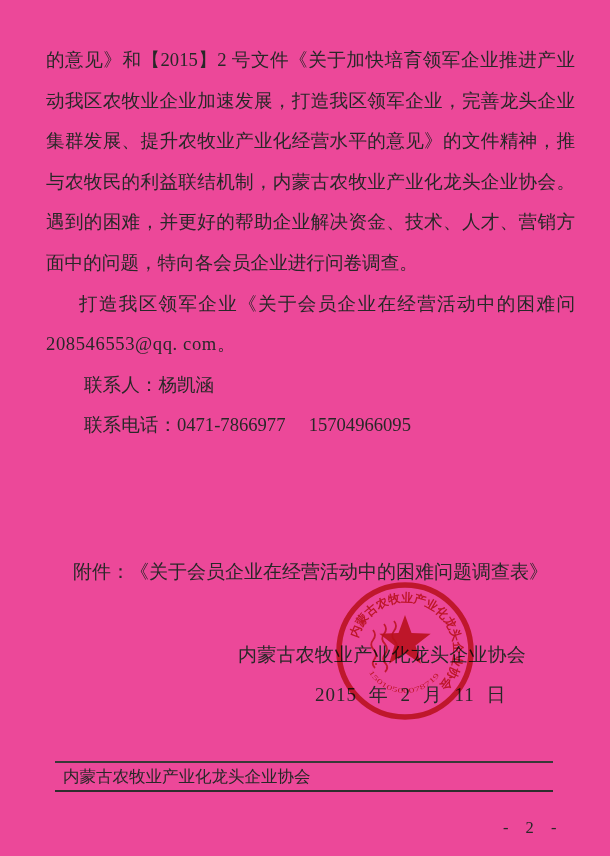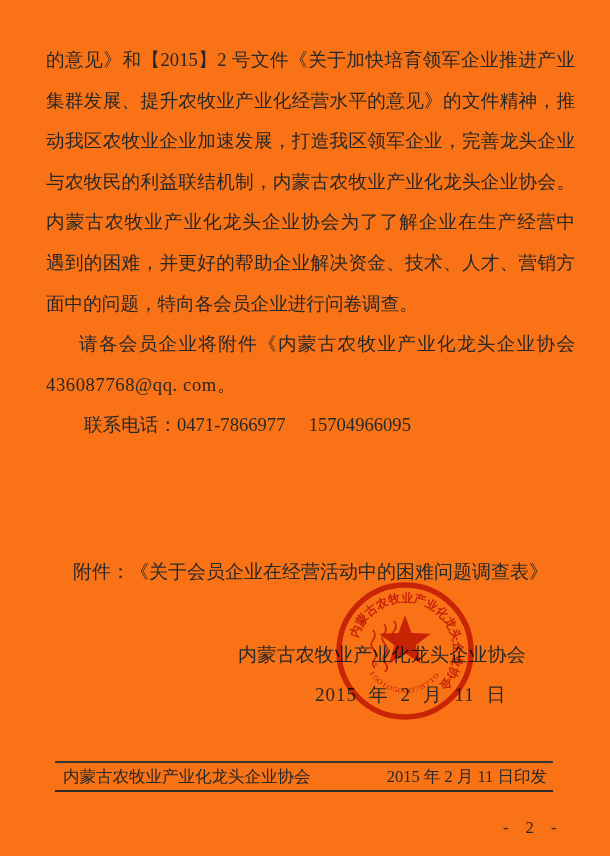--- a/index.html
+++ b/index.html
@@ -1,17 +1,17 @@
 <!DOCTYPE html>
 <html><head>
 <meta charset="utf-8">
 <style>
   html,body{margin:0;padding:0;background:#e8e8e8;}
   .page{
-    position:relative;width:610px;height:856px;background:#f97316;
+    position:relative;width:610px;height:856px;background:#ec4899;
     font-family:"Liberation Serif","DejaVu Serif",serif;color:#282828;
     overflow:hidden;margin:0 auto;
   }
   .body-text{position:absolute;left:46px;top:40px;width:529px;font-size:18.6px;}
   .bline{
     height:40.6px;line-height:40.6px;
     text-align:justify;text-align-last:justify;
     overflow:hidden;
   }
   .bline.left{text-align:right;text-align-last:left;}
@@ -37,28 +37,28 @@
     letter-spacing:5px;word-spacing:3px;white-space:pre;
   }
 </style>
 </head>
 <body>
 
 <div class="page">
 
   <div class="body-text">
     <div class="bline">的意见》和【2015】2 号文件《关于加快培育领军企业推进产业</div>
+    <div class="bline">动我区农牧业企业加速发展，打造我区领军企业，完善龙头企业</div>
     <div class="bline">集群发展、提升农牧业产业化经营水平的意见》的文件精神，推</div>
-    <div class="bline">动我区农牧业企业加速发展，打造我区领军企业，完善龙头企业</div>
     <div class="bline">与农牧民的利益联结机制，内蒙古农牧业产业化龙头企业协会。</div>
-    <div class="bline">内蒙古农牧业产业化龙头企业协会为了了解企业在生产经营中</div>
     <div class="bline">遇到的困难，并更好的帮助企业解决资金、技术、人才、营销方</div>
     <div class="bline left">面中的问题，特向各会员企业进行问卷调查。</div>
-    <div class="bline ind1">请各会员企业将附件《内蒙古农牧业产业化龙头企业协会</div>
-    <div class="bline left email">436087768@qq. com。</div>
+    <div class="bline ind1">打造我区领军企业《关于会员企业在经营活动中的困难问</div>
+    <div class="bline left email">208546553@qq. com。</div>
+    <div class="bline left ind2">联系人：杨凯涵</div>
     <div class="bline left ind2">联系电话：0471-7866977　 15704966095</div>
   </div>
 
   <div class="abs attachment">附件：《关于会员企业在经营活动中的困难问题调查表》</div>
 
   <div class="abs signature-org">内蒙古农牧业产业化龙头企业协会</div>
   <div class="abs signature-date">2015 年 2 月 11 日</div>
 
   <svg class="seal" viewBox="0 0 152 152">
     <circle cx="76" cy="75" r="66" fill="none" stroke="#c4281f" stroke-width="5.5" opacity="0.88"></circle>
@@ -77,18 +77,17 @@
       <path d="M 44 54 q 4 5 0 10 q -4 5 1 10 q 4 5 0 10 q -3 4 1 8"></path>
       <path d="M 55 48 q 4 5 0 10 q -4 5 1 10 q 4 5 0 10 q -4 5 1 10 q 3 4 -1 8"></path>
       <path d="M 65 45 q 4 5 0 10 q -4 5 1 10 q 4 5 0 10"></path>
       <circle cx="47" cy="88" r="1.1" fill="#c4281f" stroke="none"></circle>
       <circle cx="58" cy="92" r="1.1" fill="#c4281f" stroke="none"></circle>
     </g>
   </svg>
 
   <div class="footer-bar">
     <span>内蒙古农牧业产业化龙头企业协会</span>
-    <span>2015 年 2 月 11 日印发</span>
   </div>
 
   <div class="page-number">- 2 -</div>
 
 </div>
 
 </body></html>

